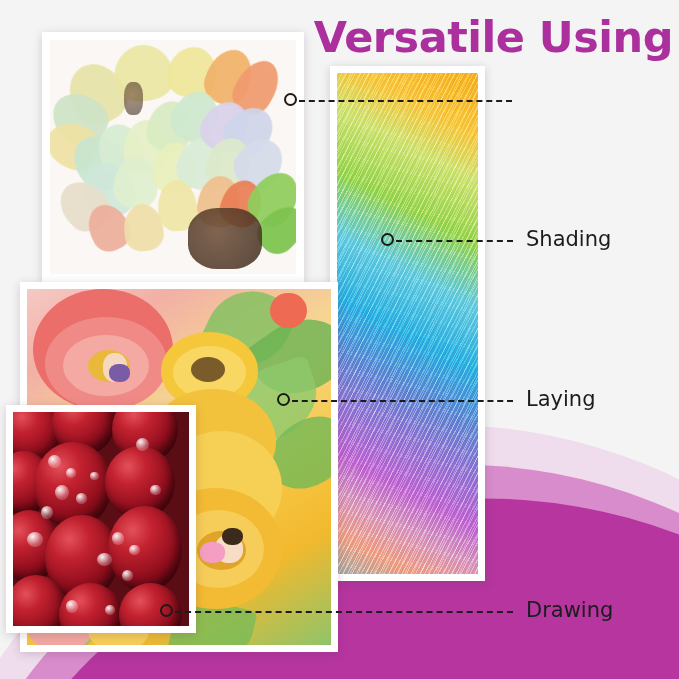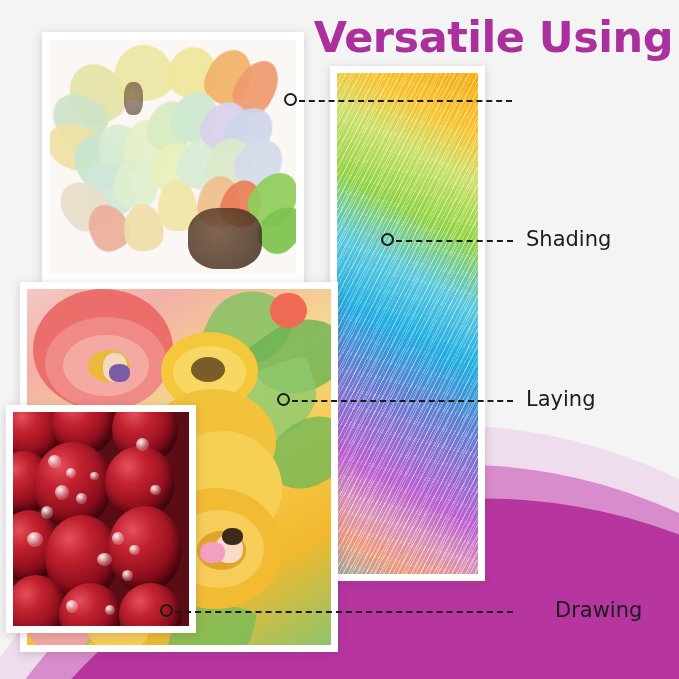--- a/index.html
+++ b/index.html
@@ -249,15 +249,15 @@
   <div class="marker" style="left:381px;top:233px;"></div>
   <div class="conn" style="left:396px;top:240px;width:117px;"></div>
   <div class="lbl" style="left:526px;top:227px;">Shading</div>
 
   <div class="marker" style="left:277px;top:393px;"></div>
   <div class="conn" style="left:292px;top:400px;width:221px;"></div>
   <div class="lbl" style="left:526px;top:387px;">Laying</div>
 
   <div class="marker" style="left:160px;top:604px;"></div>
   <div class="conn" style="left:175px;top:611px;width:338px;"></div>
-  <div class="lbl" style="left:526px;top:598px;margin-left:29px;">Drawing</div>
+  <div class="lbl" style="left:526px;top:598px;">Drawing</div>
 
 </div>
 
 </body></html>

